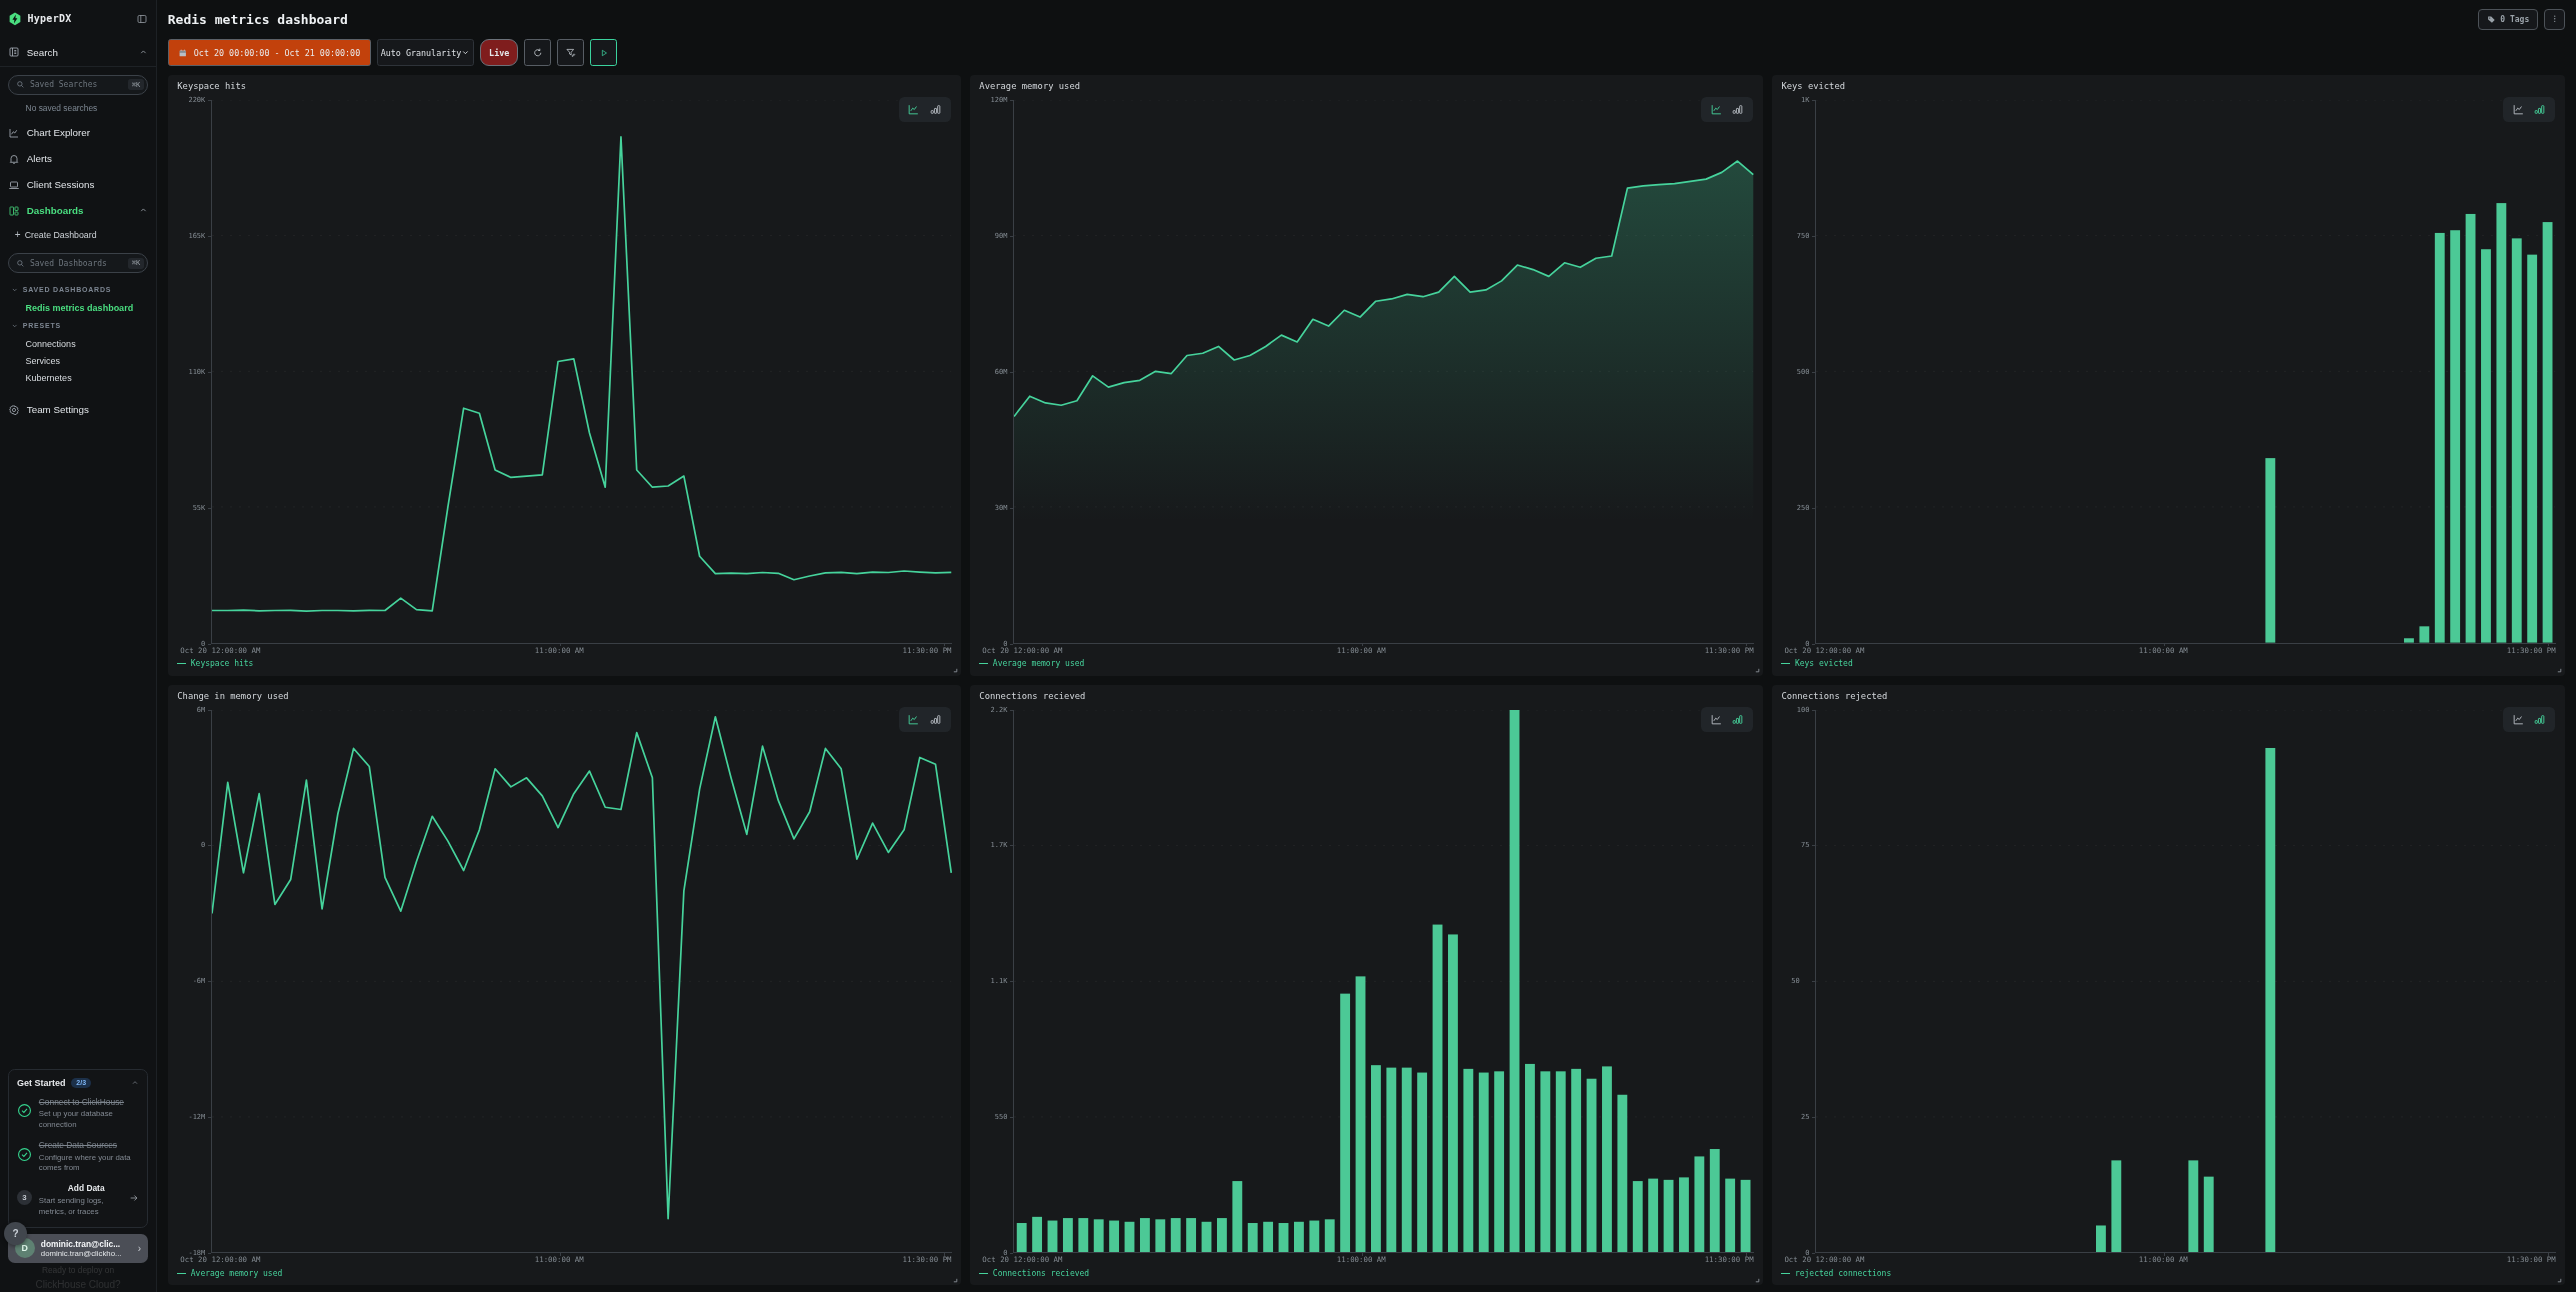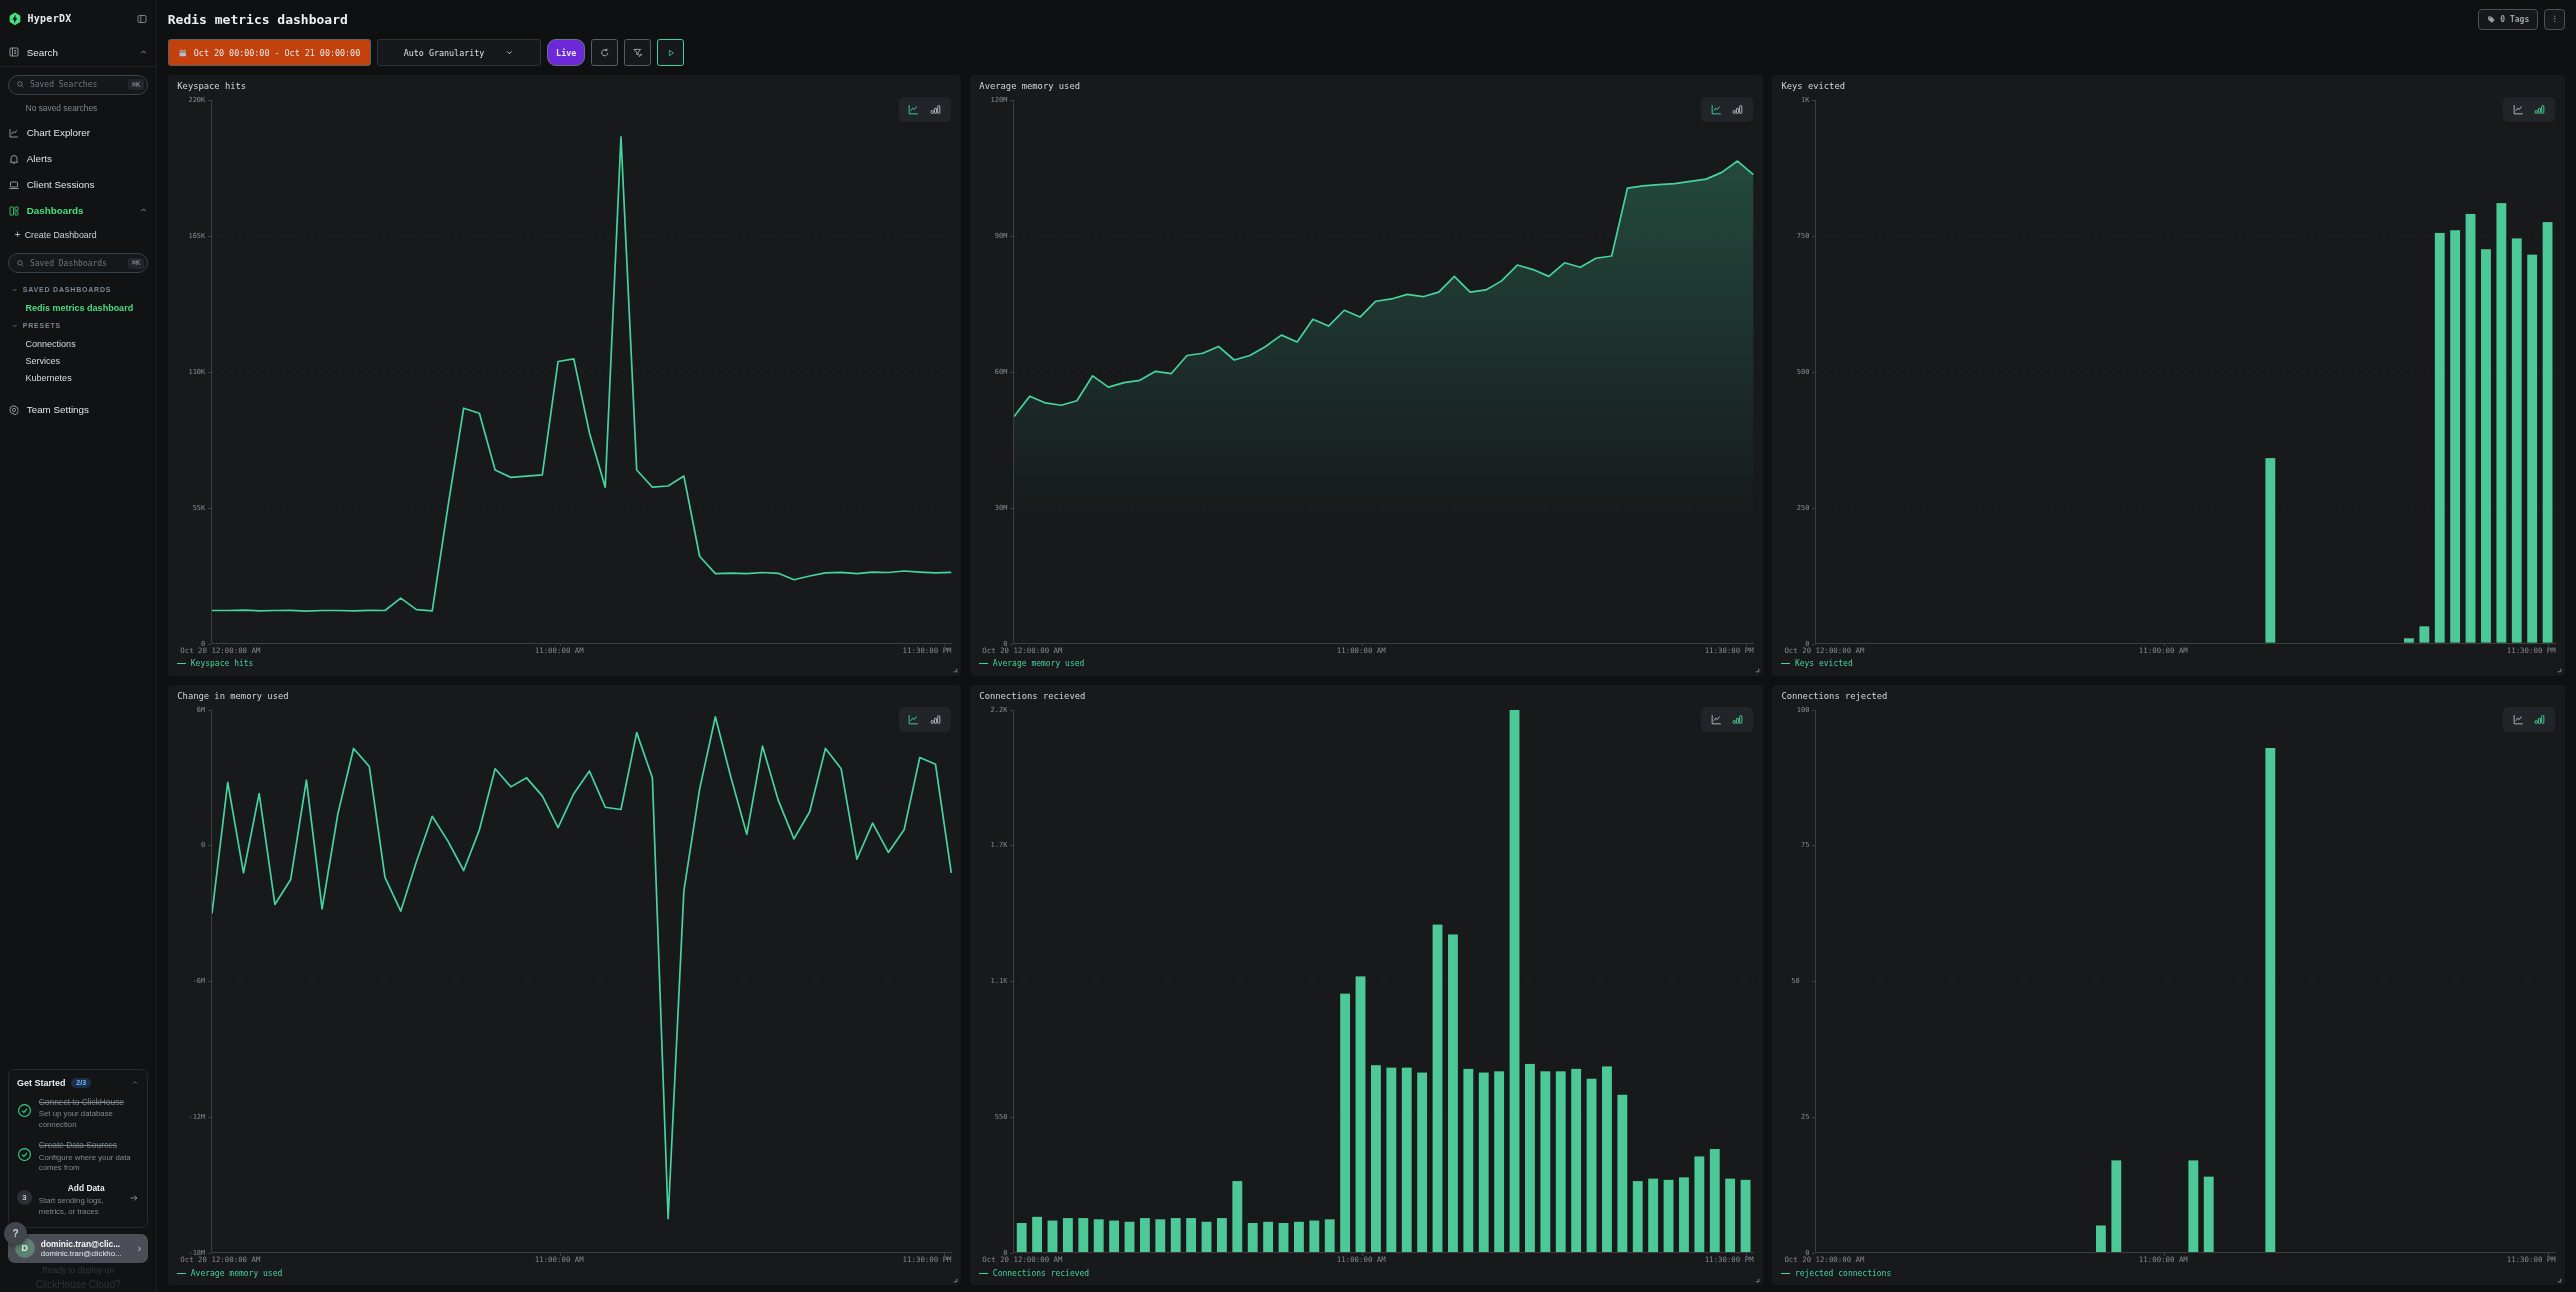--- a/index.html
+++ b/index.html
@@ -77,24 +77,24 @@
     background:#16181b;color:#9aa2a9;font-family:var(--mono);font-size:8px;font-weight:bold;cursor:pointer;}
   .kebab{width:21px;padding:0;justify-content:center;margin-left:6px;}
   .toolbar{display:flex;gap:6px;align-items:stretch;height:27px;margin-top:1.4px;}
   .search-box{flex:1;display:flex;align-items:center;background:#1f2226;border:0.7px solid #5a6067;border-radius:2.7px;padding:0 8px;gap:6.8px;min-width:0;}
   .search-box input{flex:1;background:none;border:none;outline:none;color:#dfe3e6;font-family:var(--mono);font-size:8.4px;min-width:0;}
   .search-box input::placeholder{color:#878f96;}
   .lang{font-family:var(--mono);font-size:8px;white-space:nowrap;}
   .lang .sql{color:#9aa1a8;} .lang .sep{color:#5c6166;margin:0 4px;} .lang .lucene{color:var(--accent);}
   .date-box{display:flex;align-items:center;gap:6px;background:#c2410c;border:0.7px solid #5a6067;border-radius:2.7px;
     padding:0 9.5px;font-family:var(--mono);font-size:8.4px;color:#e9ebed;white-space:nowrap;cursor:pointer;}
-  .gran{display:flex;align-items:center;gap:21px;background:#16181b;border:0.7px solid #2e3339;border-radius:2.7px;
-    padding:0 26px;font-family:var(--mono);font-size:8.4px;color:#dde1e5;white-space:nowrap;cursor:pointer;}
+  .gran{display:flex;align-items:center;gap:0;background:#16181b;border:0.7px solid #2e3339;border-radius:2.7px;
+    padding:0 3px;font-family:var(--mono);font-size:8.4px;color:#dde1e5;white-space:nowrap;cursor:pointer;}
   .live-btn{display:flex;align-items:center;justify-content:center;width:38px;border:0.7px solid #6b727a;border-radius:9px;
-    background:#6d28d9;color:#e6e9ec;font-family:var(--mono);font-size:8.4px;font-weight:bold;cursor:pointer;}
+    background:#7f1d1d;color:#e6e9ec;font-family:var(--mono);font-size:8.4px;font-weight:bold;cursor:pointer;}
   .tool-ic{width:27px;display:flex;align-items:center;justify-content:center;border:0.7px solid #575d64;border-radius:2.7px;
     background:#16181b;color:#c6ccd2;cursor:pointer;}
   .tool-ic.play{border-color:#3bd39e;color:#3bd39e;}
 
   .grid{flex:1;display:grid;grid-template-columns:repeat(3,1fr);grid-template-rows:1fr 1fr;gap:8.8px;margin-top:8.8px;min-height:0;}
   .panel{background:var(--panel);border-radius:4px;padding:6px 9.5px 4px 9.5px;display:flex;flex-direction:column;position:relative;min-width:0;min-height:0;}
   .panel-title{font-family:var(--mono);font-size:8.8px;color:#d4d8dc;height:15px;flex:0 0 auto;}
   .mode-pill{position:absolute;top:22px;right:10px;background:#212529;border-radius:5.4px;padding:6px 8.8px;display:flex;gap:8.8px;z-index:3;}
   .mode{display:flex;cursor:pointer;color:#b9bfc5;}
   .mode.active{color:var(--accent);}

